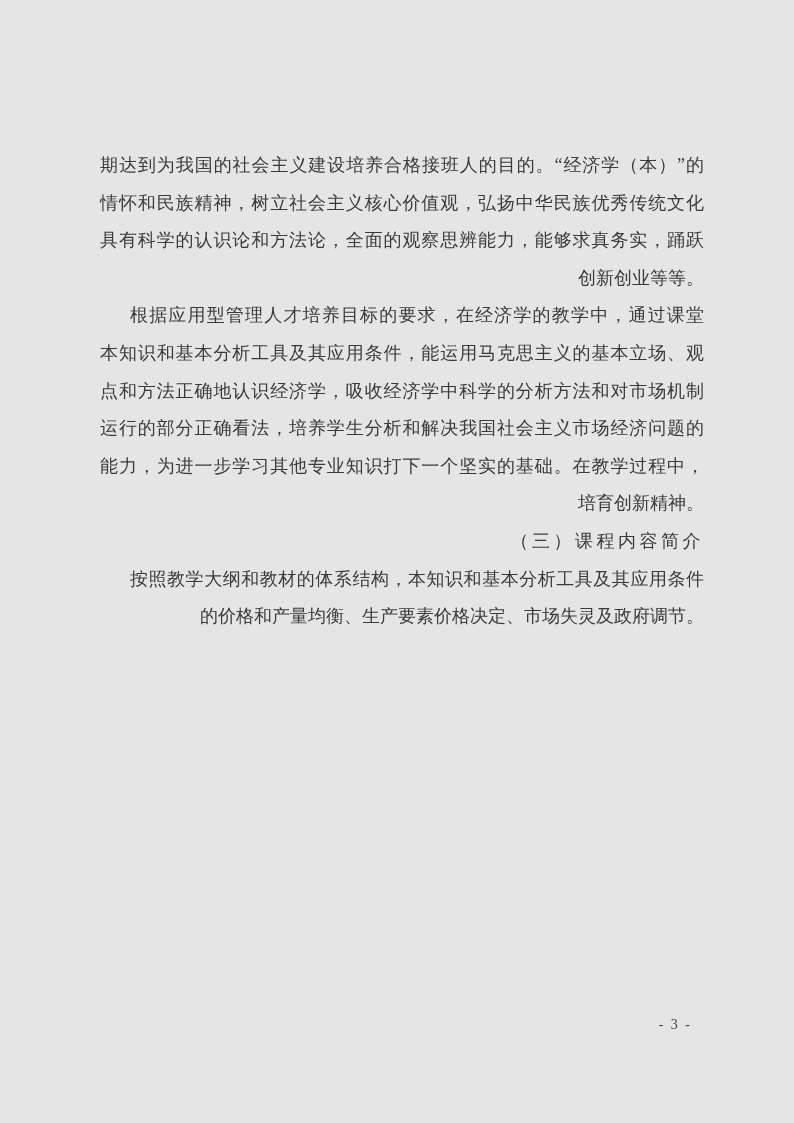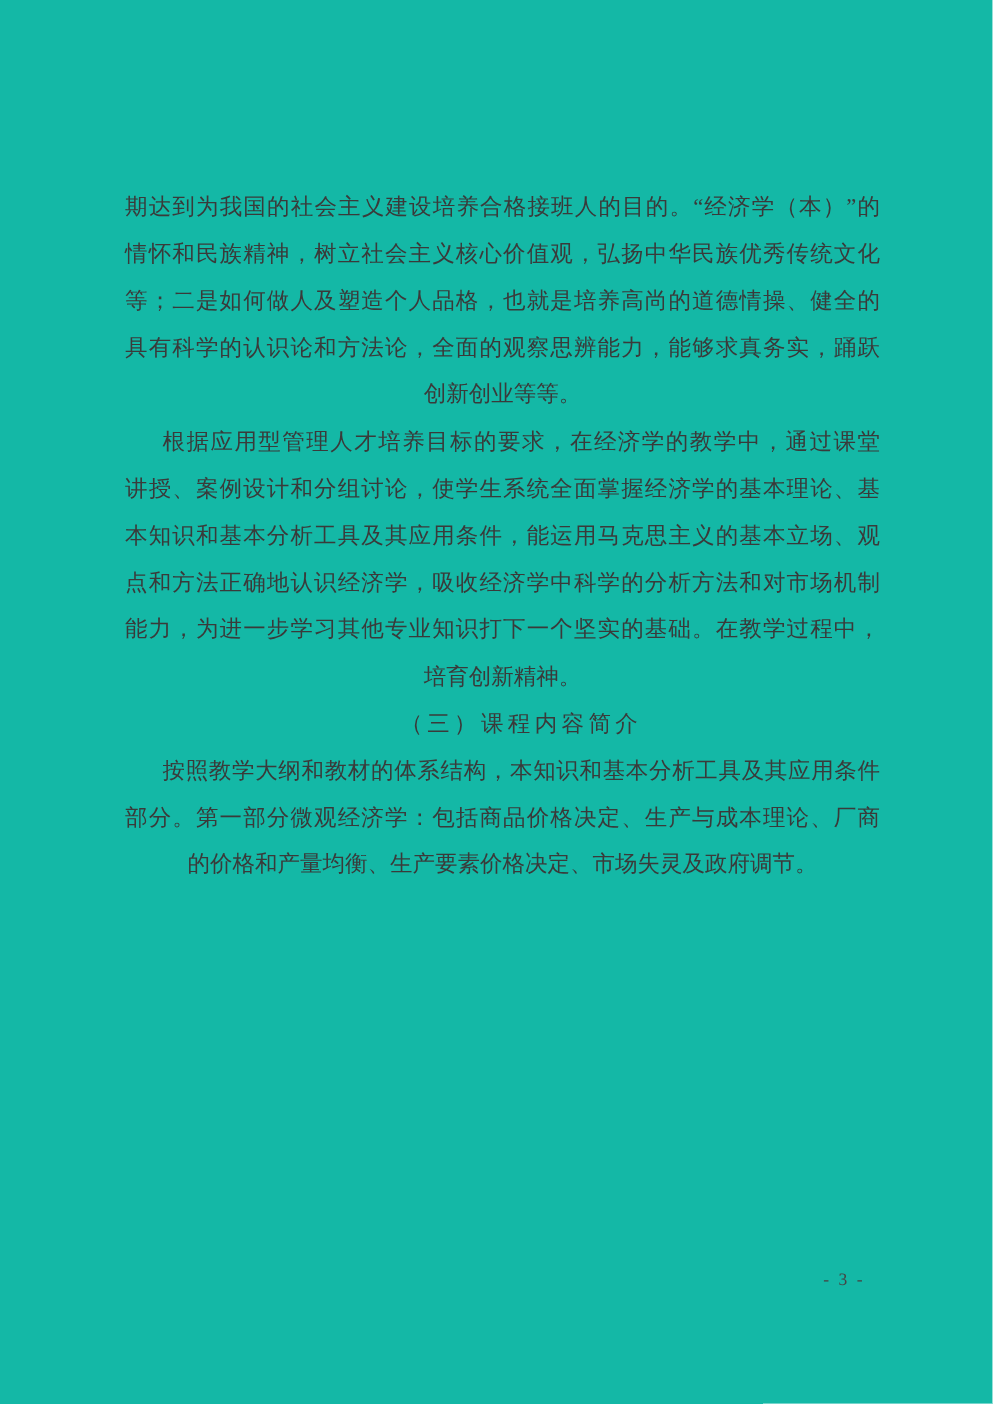--- a/index.html
+++ b/index.html
@@ -19,21 +19,21 @@
   .content {
     position: absolute;
     left: 100px;
     top: 147px;
     width: 604px;
     font-size: 18px;
     line-height: 37.6px;
   }
   .paragraph { margin: 0; }
   .line {
-    text-align: center;
+    text-align: right;
     white-space: normal;
   }
   
   .line.fill {
     text-align: justify;
     text-align-last: justify;
     text-justify: inter-character;
   }
   .line.indent {
     text-indent: 30px;
@@ -48,40 +48,38 @@
     width: 592px;
     text-align: right;
     font-size: 14px;
     letter-spacing: 2px;
     color: #454545;
   }
 </style>
 </head>
 <body>
 
-<div class="page" style="color: rgb(58, 58, 58); background: #14b8a6;">
+<div class="page" style="color: rgb(58, 58, 58); background: #e5e5e5;">
   <div class="content">
       <div class="paragraph">
         <div class="line fill">期达到为我国的社会主义建设培养合格接班人的目的。“经济学（本）”的</div>
         <div class="line fill">情怀和民族精神，树立社会主义核心价值观，弘扬中华民族优秀传统文化</div>
-        <div class="line fill">等；二是如何做人及塑造个人品格，也就是培养高尚的道德情操、健全的</div>
         <div class="line fill">具有科学的认识论和方法论，全面的观察思辨能力，能够求真务实，踊跃</div>
         <div class="line">创新创业等等。</div>
       </div>
       <div class="paragraph">
         <div class="line fill indent">根据应用型管理人才培养目标的要求，在经济学的教学中，通过课堂</div>
-        <div class="line fill">讲授、案例设计和分组讨论，使学生系统全面掌握经济学的基本理论、基</div>
         <div class="line fill">本知识和基本分析工具及其应用条件，能运用马克思主义的基本立场、观</div>
         <div class="line fill">点和方法正确地认识经济学，吸收经济学中科学的分析方法和对市场机制</div>
+        <div class="line fill">运行的部分正确看法，培养学生分析和解决我国社会主义市场经济问题的</div>
         <div class="line fill">能力，为进一步学习其他专业知识打下一个坚实的基础。在教学过程中，</div>
         <div class="line">培育创新精神。</div>
       </div>
       <div class="paragraph heading">
         <div class="line indent">（三）课程内容简介</div>
       </div>
       <div class="paragraph">
         <div class="line fill indent">按照教学大纲和教材的体系结构，本知识和基本分析工具及其应用条件</div>
-        <div class="line fill">部分。第一部分微观经济学：包括商品价格决定、生产与成本理论、厂商</div>
         <div class="line">的价格和产量均衡、生产要素价格决定、市场失灵及政府调节。</div>
       </div>
     </div>
   <div class="page-number">- 3 -</div>
 </div>
 
 </body></html>

